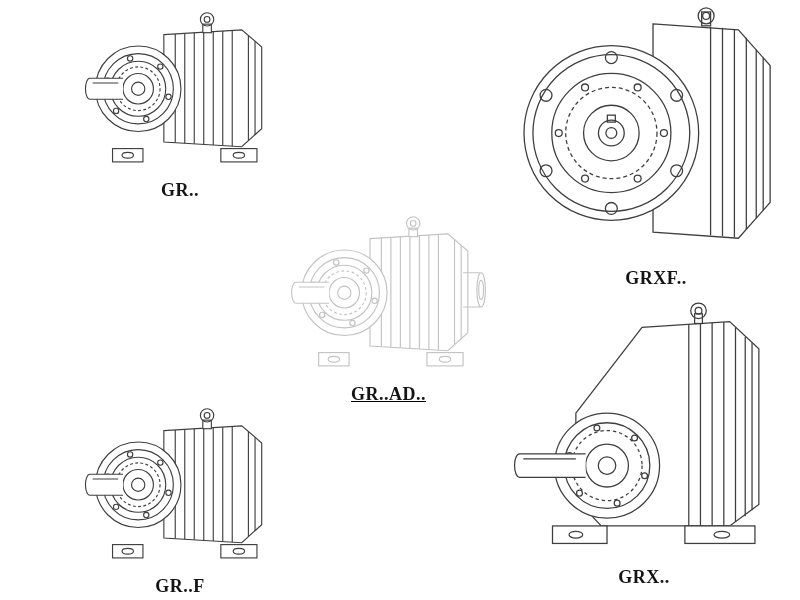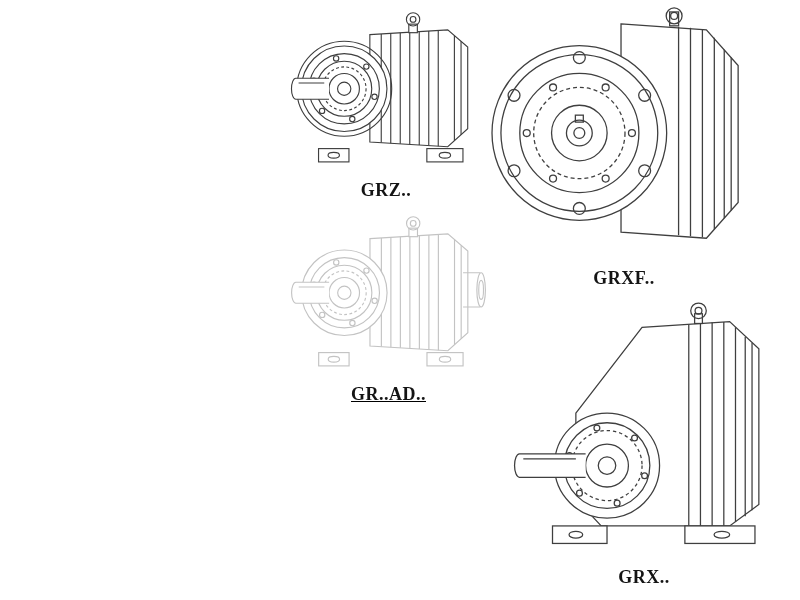--- a/index.html
+++ b/index.html
@@ -8,21 +8,21 @@
   .figure{position:absolute;display:flex;flex-direction:column;align-items:center;}
   .figure svg{display:block;}
   .ink{color:var(--ink,#3f3f3f);}
   .ghost{color:var(--ghost,#c3c3c3);}
   .label{margin-top:2px;font-family:"Liberation Serif",serif;font-weight:bold;
          font-size:18px;letter-spacing:0.5px;color:var(--label,#141414);line-height:1.1;}
   .defs-holder{position:absolute;width:0;height:0;overflow:hidden;}
   
   #fig-gr   {left:80px;  top:8px;}
   #fig-grz  {left:286px; top:8px;}
-  #fig-grxf {left:480px; top:4px;}
+  #fig-grxf {left:512px; top:4px;}
   #fig-grf  {left:80px;  top:212px;}
   #fig-grad {left:286px; top:212px;text-decoration:underline;}
   #fig-grf2 {left:80px;  top:404px;}
   #fig-gram {left:286px; top:404px;}
   #fig-grx  {left:498px; top:298px;}
 </style>
 </head>
 <body>
 
 <svg class="defs-holder" aria-hidden="true">
@@ -177,43 +177,49 @@
         <circle cx="112" cy="172" r="9"></circle>
         <path d="M90,160 L22,160 A5,12 0 0 0 22,184 L90,184" fill="#ffffff"></path>
         <line x1="26" y1="165" x2="80" y2="165"></line>
       </g>
     </symbol>
   </defs>
 </svg>
 
 <div class="stage">
 
-
-  <div class="figure" id="fig-grz">
+  <div class="figure" id="fig-gr">
     <svg class="ink" width="200" height="171" viewBox="0 0 210 180">
-        <use href="#sym-grz"></use>
-      </svg>
-    <div class="label">GRZ..</div>
-  </div>
+        <use href="#sym-std"></use>
+      </svg>
+    <div class="label">GR..</div>
+  </div>
+
 
   <div class="figure" id="fig-grxf">
     <svg class="ink" width="288" height="263" viewBox="0 0 290 265">
         <use href="#sym-grxf"></use>
       </svg>
     <div class="label">GRXF..</div>
   </div>
 
 
   <div class="figure" id="fig-grad">
     <svg class="ghost" width="205" height="171" viewBox="0 0 215 180">
         <use href="#sym-grad"></use>
       </svg>
     <div class="label">GR..AD..</div>
   </div>
 
+  <div class="figure" id="fig-grf2">
+    <svg class="ink" width="200" height="171" viewBox="0 0 210 180">
+        <use href="#sym-std"></use>
+      </svg>
+    <div class="label">GR..F</div>
+  </div>
 
 
   <div class="figure" id="fig-grx">
     <svg class="ink" width="292" height="268" viewBox="0 0 300 275">
         <use href="#sym-grx"></use>
       </svg>
     <div class="label">GRX..</div>
   </div>
 
 </div>

